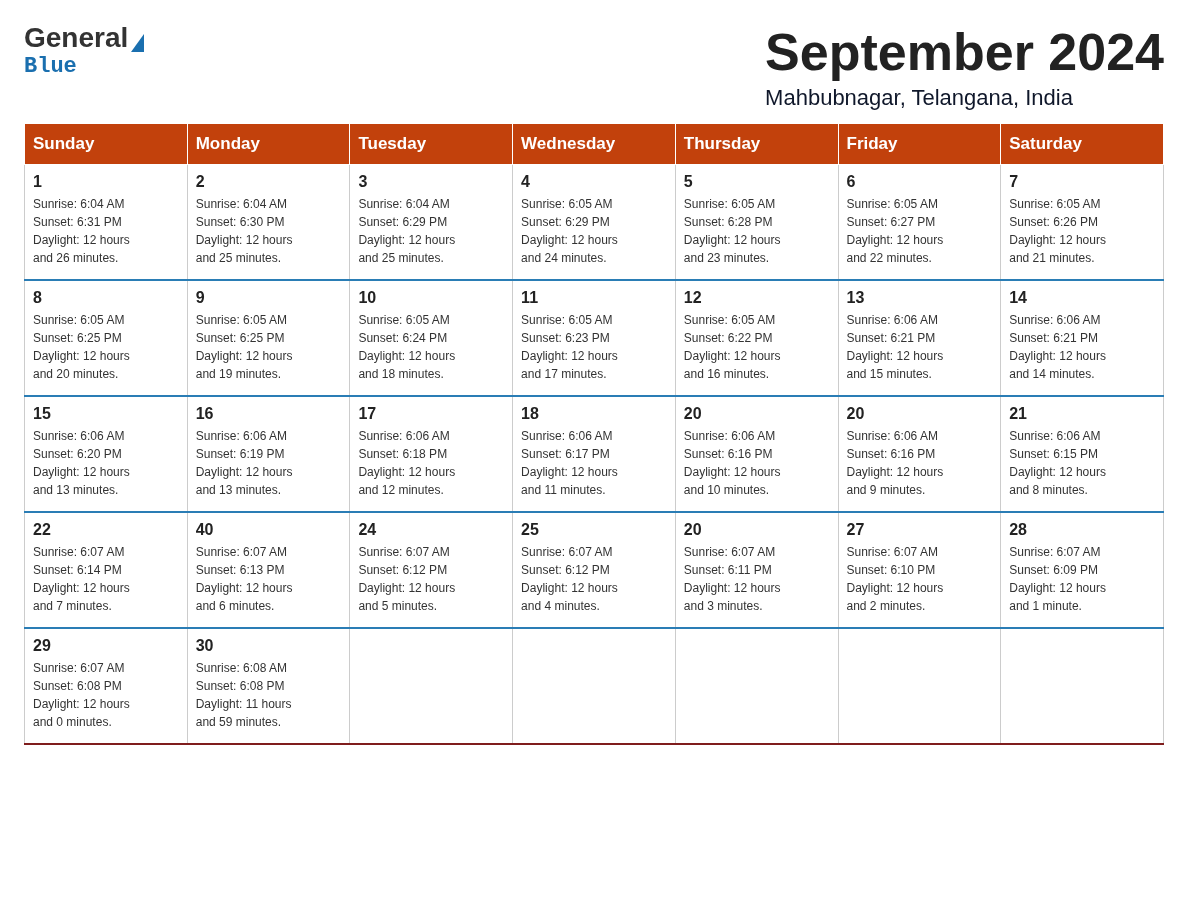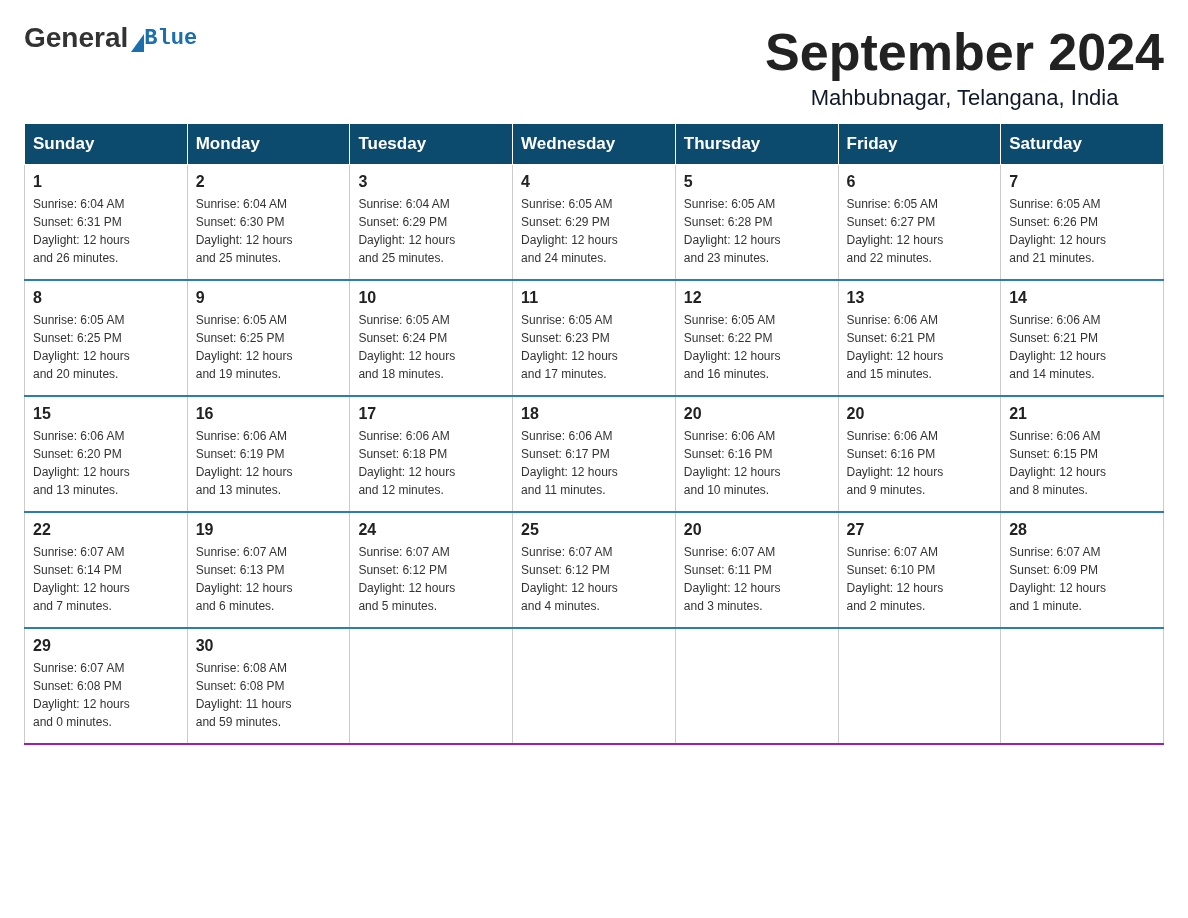--- a/index.html
+++ b/index.html
@@ -11,79 +11,79 @@
       min-height: 918px;
     }
     .header-row {
       display: flex;
       justify-content: space-between;
       align-items: flex-start;
       margin-bottom: 8px;
     }
     .logo {
       display: flex;
-      flex-direction: row;
+      flex-direction: column;
       align-items: flex-start;
     }
     .logo-text {
       font-size: 28px;
       font-weight: bold;
       color: #333;
       line-height: 1;
     }
     .logo-text span {
       color: #1a6faf;
     }
     .logo-blue {
       font-size: 22px;
       font-weight: bold;
       color: #1a6faf;
       margin-top: 2px;
       font-family: Liberation Mono, monospace;
     }
     .title-block {
-      text-align: center;
+      text-align: left;
     }
     .main-title {
       font-size: 52px;
       font-weight: bold;
       color: #222;
       line-height: 1.1;
     }
     .subtitle {
       font-size: 22px;
       color: #0f172a;
       margin-top: 4px;
     }
     .calendar {
       width: 100%;
       border-collapse: collapse;
       margin-top: 12px;
     }
     .calendar thead th {
-      background-color: #0c4a6e;
+      background-color: #c2410c;
       color: #fff;
       font-size: 17px;
       font-weight: bold;
       padding: 10px 8px;
       text-align: left;
       border: 1px solid #fff;
     }
     .calendar tbody td {
       vertical-align: top;
       padding: 8px 8px 12px 8px;
       border: 1px solid #ccc;
       border-bottom: 2px solid #2a7db5;
       font-size: 13px;
       color: #333;
       width: 14.28%;
       min-height: 90px;
     }
     .calendar tbody tr:last-child td {
-      border-bottom: 2px solid #a21caf;
+      border-bottom: 2px solid #7f1d1d;
     }
     .day-number {
       font-size: 16px;
       font-weight: bold;
       color: #222;
       display: block;
       margin-bottom: 4px;
     }
     .day-info {
       font-size: 12px;
@@ -216,21 +216,21 @@
         <span class="day-number">21</span>
         <div class="day-info">Sunrise: 6:06 AM<br>Sunset: 6:15 PM<br>Daylight: 12 hours<br>and 8 minutes.</div>
       </td>
       </tr>
       <tr>
         <td>
         <span class="day-number">22</span>
         <div class="day-info">Sunrise: 6:07 AM<br>Sunset: 6:14 PM<br>Daylight: 12 hours<br>and 7 minutes.</div>
       </td>
         <td>
-        <span class="day-number">19</span>
+        <span class="day-number">40</span>
         <div class="day-info">Sunrise: 6:07 AM<br>Sunset: 6:13 PM<br>Daylight: 12 hours<br>and 6 minutes.</div>
       </td>
         <td>
         <span class="day-number">24</span>
         <div class="day-info">Sunrise: 6:07 AM<br>Sunset: 6:12 PM<br>Daylight: 12 hours<br>and 5 minutes.</div>
       </td>
         <td>
         <span class="day-number">25</span>
         <div class="day-info">Sunrise: 6:07 AM<br>Sunset: 6:12 PM<br>Daylight: 12 hours<br>and 4 minutes.</div>
       </td>

